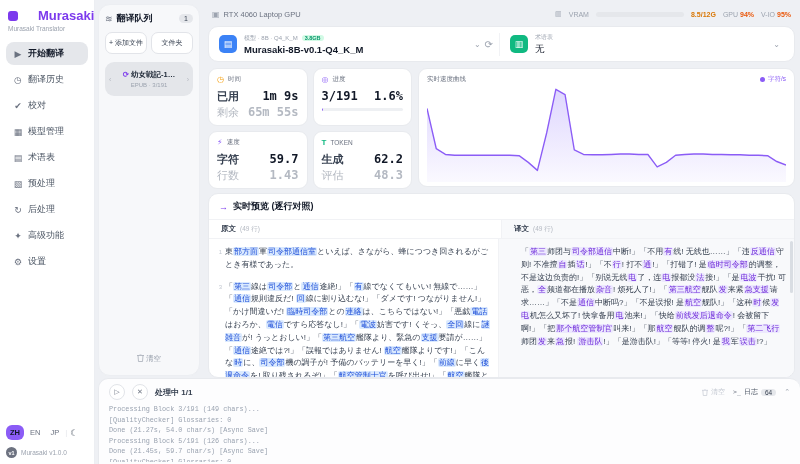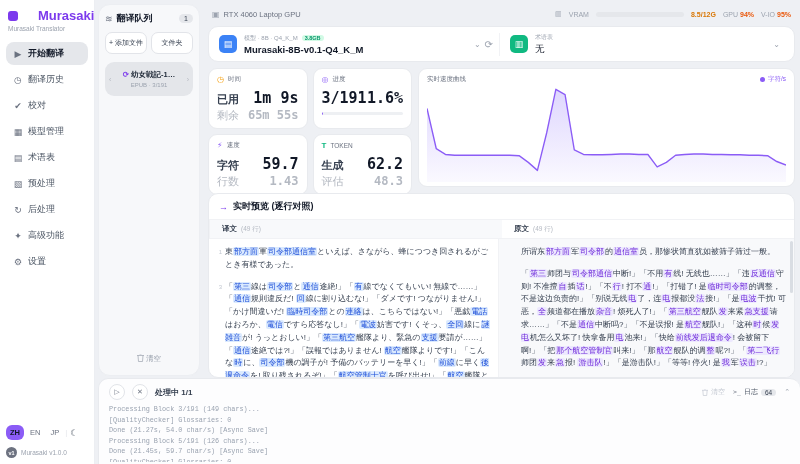--- a/index.html
+++ b/index.html
@@ -74,21 +74,21 @@
 
   
   .mid-row { display:flex; gap:6px; margin-top:6px; height:119px; }
   .stats-grid { width:204px; display:grid; grid-template-columns:1fr 1fr; grid-template-rows:1fr 1fr; gap:5px; flex-shrink:0; }
   .scard { background:#fff; border:1px solid #e8eaee; border-radius:9px; padding:6px 8px 5px; display:flex; flex-direction:column; }
   .scard-head { display:flex; align-items:center; gap:4px; font-size:6.5px; color:#6b7280; margin-bottom:4px; }
   .sic { font-size:8px; }
   .sic.orange { color:#f59e0b; } .sic.purple { color:#8b5cf6; } .sic.green { color:#10b981; font-weight:bold; }
   .srow { display:flex; justify-content:space-between; align-items:baseline; margin-top:1px; }
   .slab { font-size:11px; color:#374151; font-weight:bold; }
-  .sval { font-size:15px; font-weight:bold; color:#111827; font-family:"DejaVu Sans Mono",monospace; }
+  .sval { font-size:12px; font-weight:bold; color:#111827; font-family:"DejaVu Sans Mono",monospace; }
   .srow.muted .slab { color:#b4b9c2; font-weight:normal; }
   .srow.muted .sval { color:#b4b9c2; font-size:12px; }
   .pbar { height:3px; background:#eef0f3; border-radius:2px; margin-top:5px; overflow:hidden; }
   .pbar-fill { height:100%; background:#8b5cf6; border-radius:2px; }
 
   .chart-card { flex:1; background:#fff; border:1px solid #e8eaee; border-radius:9px; padding:6px 8px 4px; display:flex; flex-direction:column; min-width:0; }
   .chart-head { display:flex; justify-content:space-between; align-items:center; }
   .chart-title { font-size:6.5px; color:#6b7280; }
   .chart-legend { font-size:6.5px; color:#8b5cf6; display:flex; align-items:center; gap:3px; }
   .dot { width:5px; height:5px; border-radius:50%; background:#8b5cf6; }
@@ -343,45 +343,41 @@
               </div>
           </div>
         </div>
 
         <section class="preview">
           <div class="pv-head">
             <span class="pv-arrow">→</span>
             <span class="pv-title">实时预览 (逐行对照)</span>
           </div>
           <div class="pv-sub">
+            <div class="pv-sub-cell">
+                <b>原文</b>
+                <span class="cnt">(49 行)</span>
+              </div>
             <div class="pv-sub-cell right">
                 <b>译文</b>
-                <span class="cnt">(49 行)</span>
-              </div>
-            <div class="pv-sub-cell">
-                <b>原文</b>
                 <span class="cnt">(49 行)</span>
               </div>
           </div>
           <div class="pv-body">
             <div class="pane" id="srcPane">
                 <div class="para-row">
                   <span class="line-num">1</span>
                   <div class="para-body">東<span class="hl-blue">部方面</span>軍<span class="hl-blue">司令部通信室</span>といえば、さながら、蜂につつき回されるがごとき有様であった。</div>
                 </div>
                 <div class="para-row">
                   <span class="line-num">3</span>
                   <div class="para-body">「<span class="hl-blue">第三</span>線は<span class="hl-blue">司令部</span>と<span class="hl-blue">通信</span>途絶!」「<span class="hl-blue">有</span>線でなくてもいい! 無線で……」「<span class="hl-blue">通信</span>規則違反だ! <span class="hl-blue">回</span>線に割り込むな!」「ダメです! つながりません!」「かけ間違いだ! <span class="hl-blue">臨時司令部</span>との<span class="hl-blue">連絡</span>は、こちらではない!」「悪戯<span class="hl-blue">電話</span>はおろか、<span class="hl-blue">電信</span>ですら応答なし!」「<span class="hl-blue">電波</span>妨害です! くそっ、<span class="hl-blue">全回</span>線に<span class="hl-blue">謎雑音</span>が! うっとおしい!」「<span class="hl-blue">第三航空</span>艦隊より、緊急の<span class="hl-blue">支援</span>要請が……」「<span class="hl-blue">通信</span>途絶では?!」「誤報ではありません! <span class="hl-blue">航空</span>艦隊よりです!」「こんな<span class="hl-blue">時</span>に、<span class="hl-blue">司令部</span>機の調子が! 予備のバッテリーを早く!」「<span class="hl-blue">前線</span>に早く<span class="hl-blue">後退命令</span>を! 取り残されるぞ!」「<span class="hl-blue">航空管制士官</span>を呼び出せ!」「<span class="hl-blue">航空</span>艦隊とは!?」「師団から報! が!」「パルチザンです!」「待て! 撃つのを……」</div>
                 </div>
               </div>
             <div class="pane right" id="tgtPane">
-                <div class="para-row">
-                  <span class="line-num"></span>
-                  <div class="para-body">所谓东<span class="hl-purple">部方面</span>军<span class="hl-purple">司令部</span>的<span class="hl-purple">通信室</span>员，那惨状简直犹如被筛子筛过一般。</div>
-                </div>
                 <div class="para-row">
                   <span class="line-num"></span>
                   <div class="para-body">「<span class="hl-purple">第三</span>师团与<span class="hl-purple">司令部通信</span>中断!」「不用<span class="hl-purple">有</span>线! 无线也……」「违<span class="hl-purple">反通信</span>守则! 不准擅<span class="hl-purple">自</span>插<span class="hl-purple">话</span>!」「不<span class="hl-purple">行</span>! 打不<span class="hl-purple">通</span>!」「打错了! 是<span class="hl-purple">临时司令部</span>的调整，不是这边负责的!」「别说无线<span class="hl-purple">电</span>了，连<span class="hl-purple">电</span>报都没<span class="hl-purple">法</span>接!」「是<span class="hl-purple">电波</span>干扰! 可恶，<span class="hl-purple">全</span>频道都在播放<span class="hl-purple">杂音</span>! 烦死人了!」「<span class="hl-purple">第三航空</span>舰队<span class="hl-purple">发</span>来紧<span class="hl-purple">急支援</span>请求……」「不是<span class="hl-purple">通信</span>中断吗?」「不是误报! 是<span class="hl-purple">航空</span>舰队!」「这种<span class="hl-purple">时</span>候<span class="hl-purple">发电</span>机怎么又坏了! 快拿备用<span class="hl-purple">电</span>池来!」「快给<span class="hl-purple">前线发后退命令</span>! 会被留下啊!」「把<span class="hl-purple">那个航空管制官</span>叫来!」「那<span class="hl-purple">航空</span>舰队的调<span class="hl-purple">整</span>呢?!」「<span class="hl-purple">第二飞行</span>师团<span class="hl-purple">发</span>来<span class="hl-purple">急</span>报! <span class="hl-purple">游击队</span>!」「是游击队!」「等等! 停火! 是<span class="hl-purple">我</span>军<span class="hl-purple">误击</span>!?」</div>
                 </div>
               </div>
             <div class="pv-scroll"></div>
           </div>
         </section>
       </div>
     </div>

